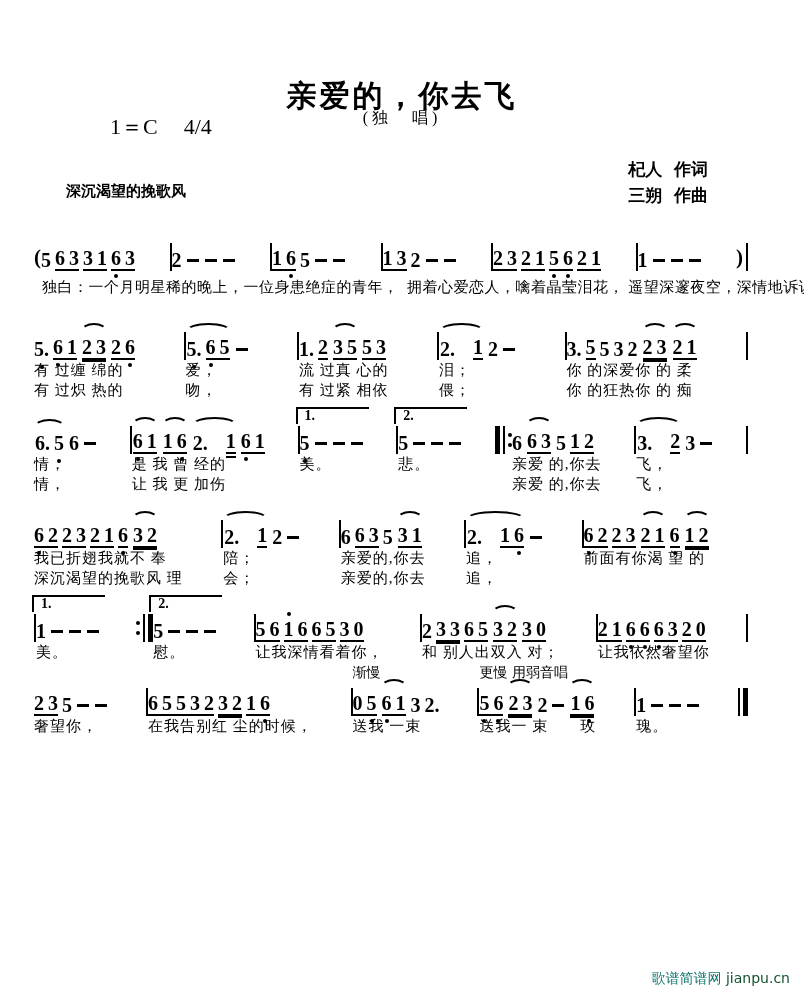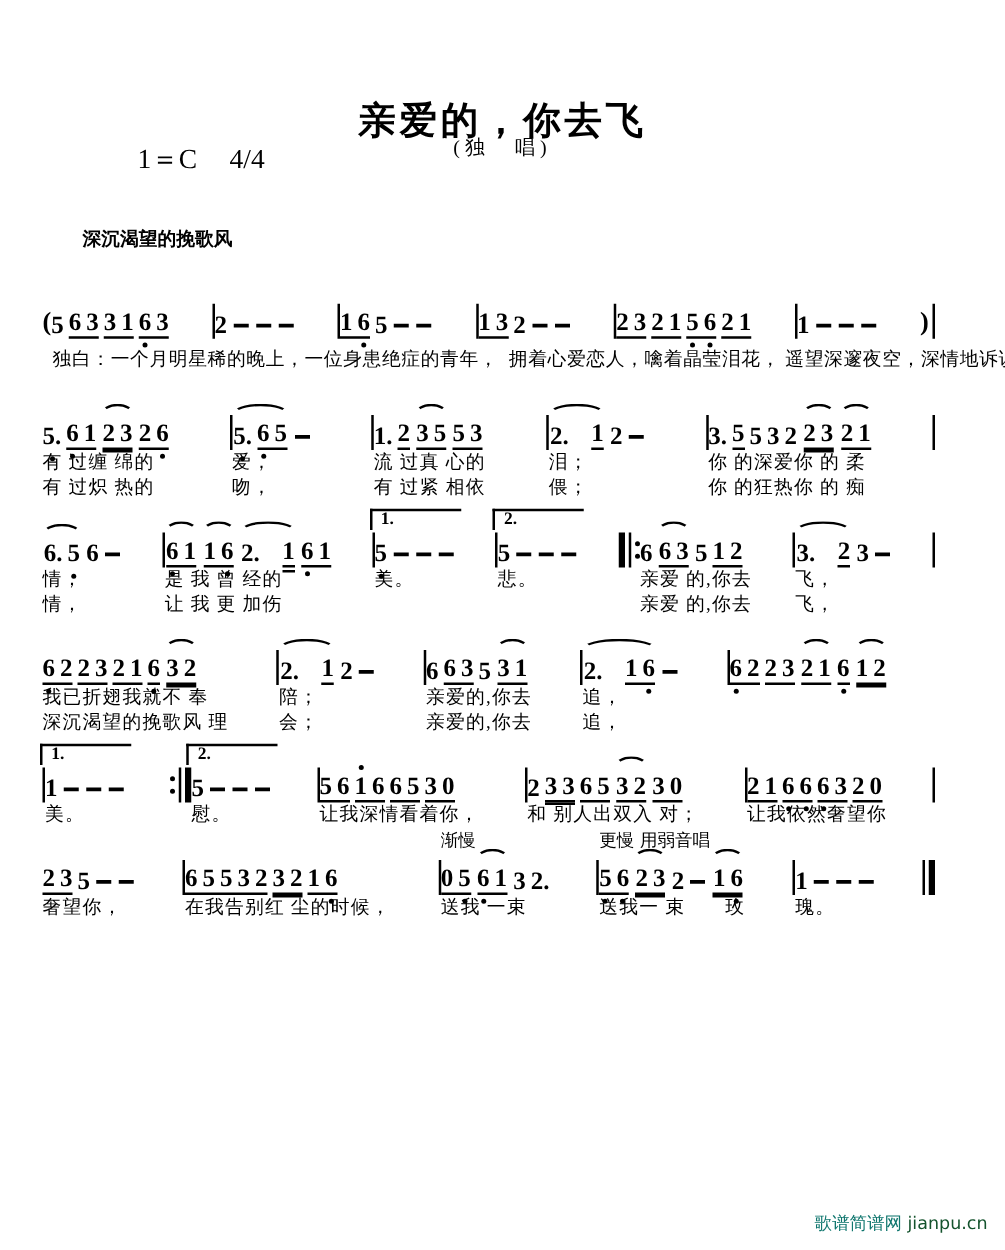--- a/index.html
+++ b/index.html
@@ -55,20 +55,21 @@
   .watermark{position:absolute;right:14px;bottom:12px;font-size:14px;
              font-family:"DejaVu Sans","Liberation Sans",sans-serif;}
 </style>
 </head>
 <body>
 
 <div class="page">
   <div class="title">亲爱的，你去飞</div>
   <div class="subtitle">(独　唱)</div>
   <div class="keysig"><span>1＝C</span><span class="time">4/4</span></div>
+  <div class="credits"><span>杞人  作词</span><br><span>三朔  作曲</span></div>
   <div class="style-mark">深沉渴望的挽歌风</div>
 
   <div class="score" id="score">
       <div class="score-line">
         <span class="bar">
           <span class="bp">(</span>
         </span>
         <div class="measure">
           <div class="notes">
             <span class="note">5</span>
@@ -488,20 +489,21 @@
             <span class="grp u1">
               <span class="note dl">6</span>
             </span>
             <span class="slur">
               <span class="grp u2">
                 <span class="note">1</span>
                 <span class="note">2</span>
               </span>
             </span>
           </div>
+          <div class="lyr">前面有你渴 望 的</div>
         </div>
       </div>
       <div class="score-line">
         <span class="bar">
           <span class="bl"></span>
         </span>
         <div class="measure">
           <div class="volta">1.</div>
           <div class="notes">
             <span class="note">1</span>

